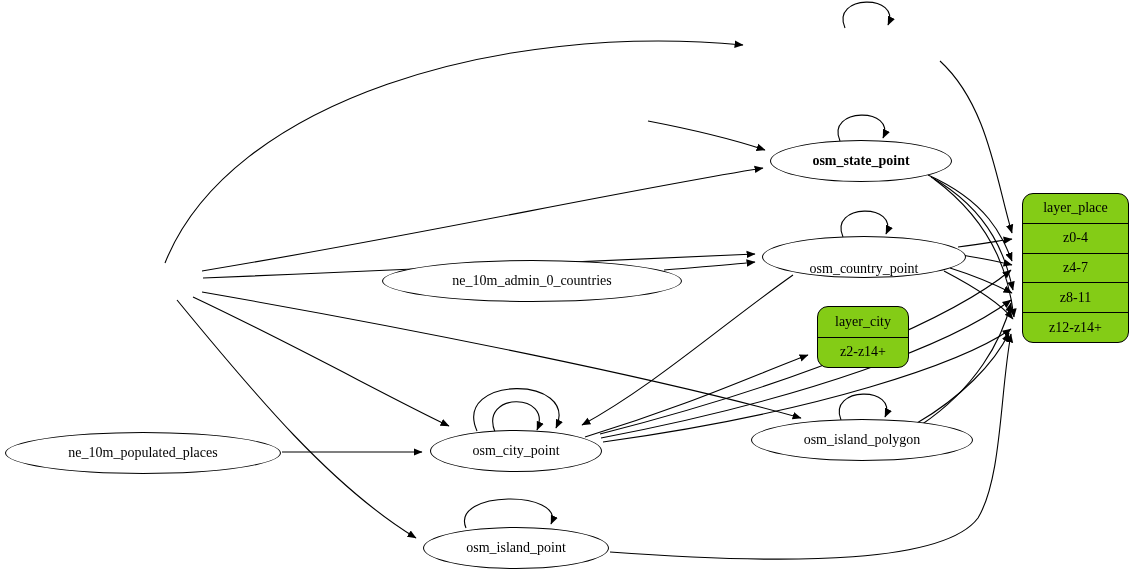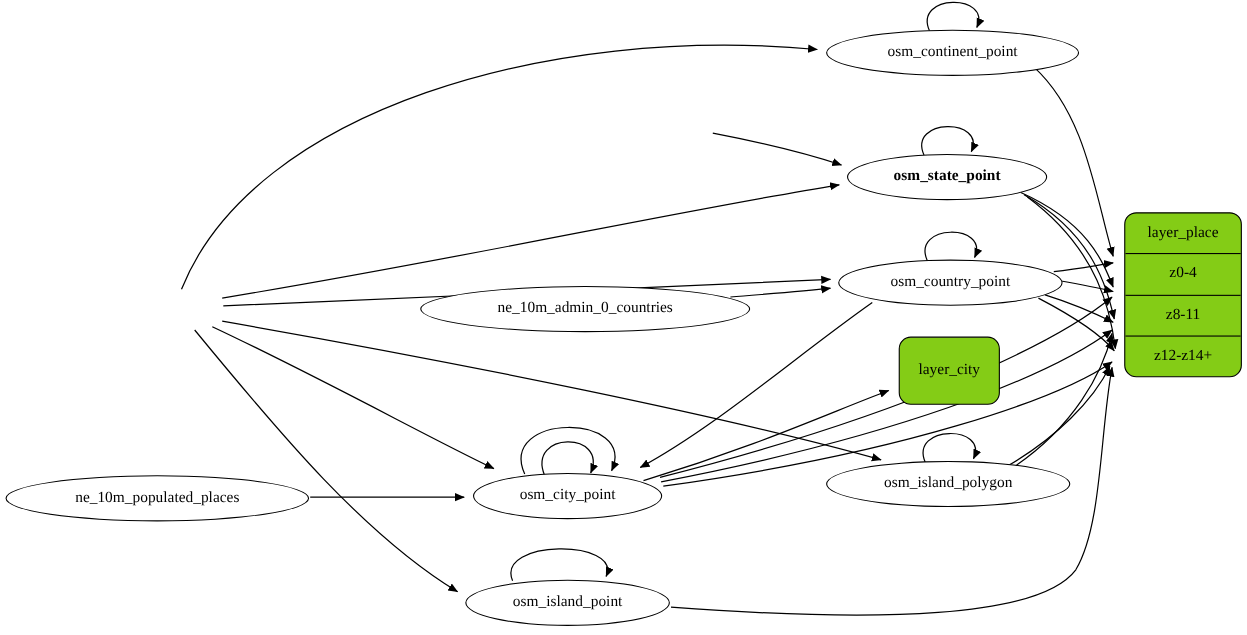--- a/index.html
+++ b/index.html
@@ -78,48 +78,47 @@
 
 
   <div class="ellipse" style="left:382px;top:260px;width:300px;height:42px;">
     <span>ne_10m_admin_0_countries</span>
   </div>
 
   <div class="ellipse" style="left:5px;top:432px;width:276px;height:42px;">
     <span>ne_10m_populated_places</span>
   </div>
 
-  <div class="ellipse" style="left:751px;top:27px;width:230px;height:42px;">
-    <span>osm_continent_point</span>
-  </div>
 
   <div class="ellipse" style="left:770px;top:140px;width:182px;height:42px;font-weight:bold;">
     <span>osm_state_point</span>
   </div>
 
-  <div class="ellipse" style="left:762px;top:236px;width:204px;height:42px;">
+  <div class="ellipse" style="left:762px;top:236px;width:204px;height:42px;align-items:flex-end;">
     <span>osm_country_point</span>
   </div>
 
   <div class="ellipse" style="left:430px;top:430px;width:172px;height:42px;align-items:center;">
     <span>osm_city_point</span>
   </div>
 
   <div class="ellipse" style="left:751px;top:419px;width:222px;height:42px;">
     <span>osm_island_polygon</span>
   </div>
 
   <div class="ellipse" style="left:423px;top:527px;width:186px;height:42px;text-align:center;">
     <span>osm_island_point</span>
   </div>
 
   <div class="record" style="left:817px;top:306px;width:92px;height:62px;">
     <div class="row">layer_city</div>
+    <div class="row">z2-z14+</div>
   </div>
 
   <div class="record" style="left:1022px;top:193px;width:107px;height:150px;">
     <div class="row">layer_place</div>
     <div class="row">z0-4</div>
+    <div class="row">z4-7</div>
     <div class="row">z8-11</div>
     <div class="row">z12-z14+</div>
   </div>
 
 </div>
 
 </body></html>

